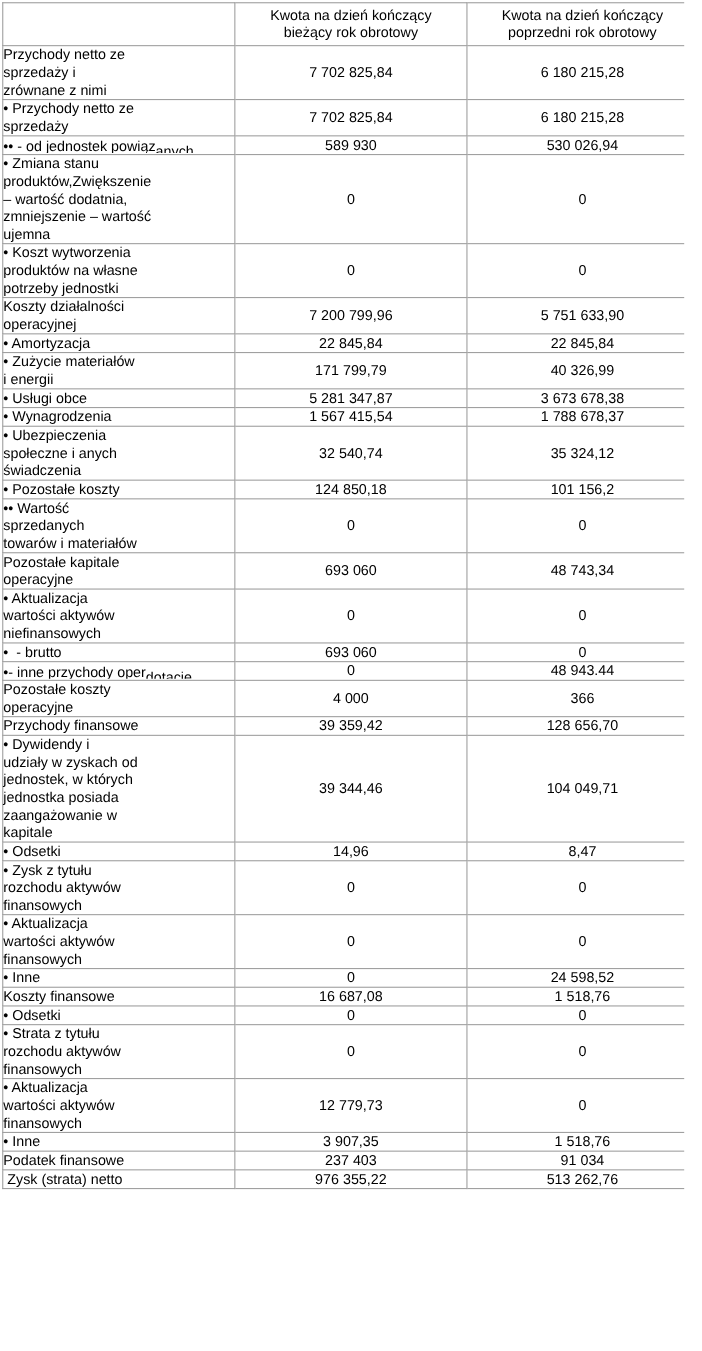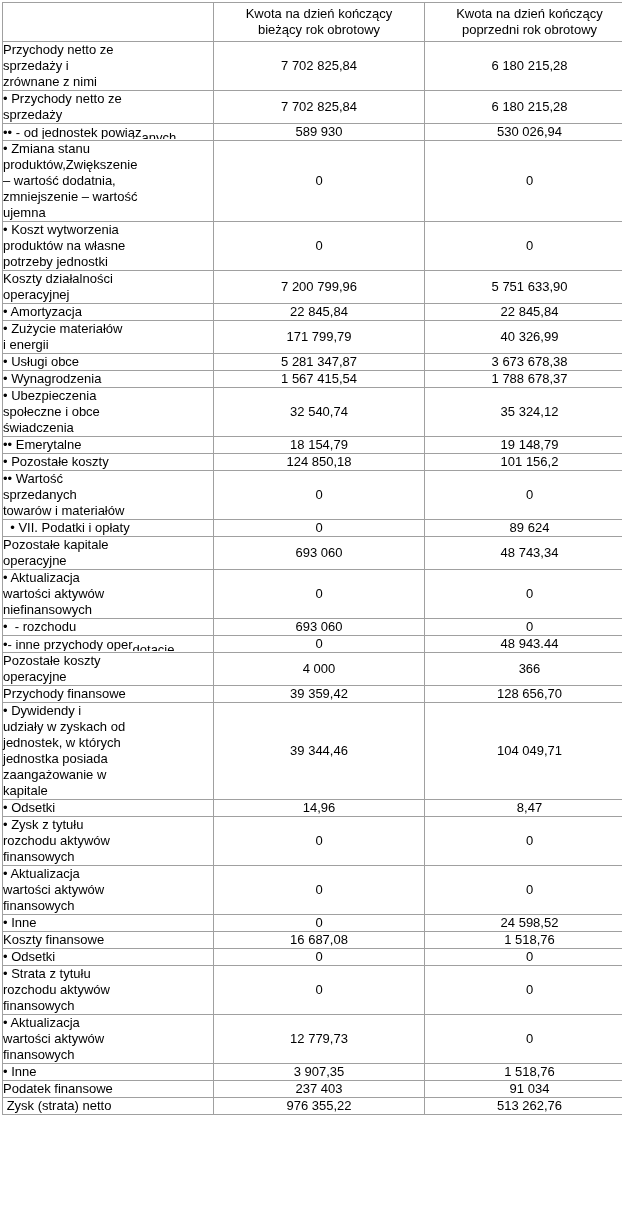--- a/index.html
+++ b/index.html
@@ -161,76 +161,62 @@
         <tr>
           <td class="label-cell">
             <div class="label-wrap"><span>• Wynagrodzenia</span></div>
           </td>
           <td class="value-cell">1 567 415,54</td>
           <td class="value-cell">1 788 678,37</td>
         </tr>
         <tr>
           <td class="label-cell">
             <div class="label-wrap"><span>• Ubezpieczenia
-społeczne i obce
+społeczne i anych
 świadczenia</span></div>
           </td>
           <td class="value-cell">32 540,74</td>
           <td class="value-cell">35 324,12</td>
-        </tr>
-        <tr>
-          <td class="label-cell">
-            <div class="label-wrap"><span>•• Emerytalne</span></div>
-          </td>
-          <td class="value-cell">18 154,79</td>
-          <td class="value-cell">19 148,79</td>
         </tr>
         <tr>
           <td class="label-cell">
             <div class="label-wrap"><span>• Pozostałe koszty</span></div>
           </td>
           <td class="value-cell">124 850,18</td>
           <td class="value-cell">101 156,2</td>
         </tr>
         <tr>
           <td class="label-cell">
             <div class="label-wrap"><span>•• Wartość
 sprzedanych
 towarów i materiałów</span></div>
           </td>
           <td class="value-cell">0</td>
           <td class="value-cell">0</td>
         </tr>
         <tr>
           <td class="label-cell">
-            <div class="label-wrap"><span>  • VII. Podatki i opłaty</span></div>
-          </td>
-          <td class="value-cell">0</td>
-          <td class="value-cell">89 624</td>
-        </tr>
-        <tr>
-          <td class="label-cell">
             <div class="label-wrap"><span>Pozostałe kapitale
 operacyjne</span></div>
           </td>
           <td class="value-cell">693 060</td>
           <td class="value-cell">48 743,34</td>
         </tr>
         <tr>
           <td class="label-cell">
             <div class="label-wrap"><span>• Aktualizacja
 wartości aktywów
 niefinansowych</span></div>
           </td>
           <td class="value-cell">0</td>
           <td class="value-cell">0</td>
         </tr>
         <tr>
           <td class="label-cell">
-            <div class="label-wrap"><span>•  - rozchodu</span></div>
+            <div class="label-wrap"><span>•  - brutto</span></div>
           </td>
           <td class="value-cell">693 060</td>
           <td class="value-cell">0</td>
         </tr>
         <tr class="clipped">
           <td class="label-cell">
             <div class="label-wrap"><span>•- inne przychody oper</span><span class="label-tail">dotacje</span></div>
           </td>
           <td class="value-cell">0</td>
           <td class="value-cell">48 943.44</td>

